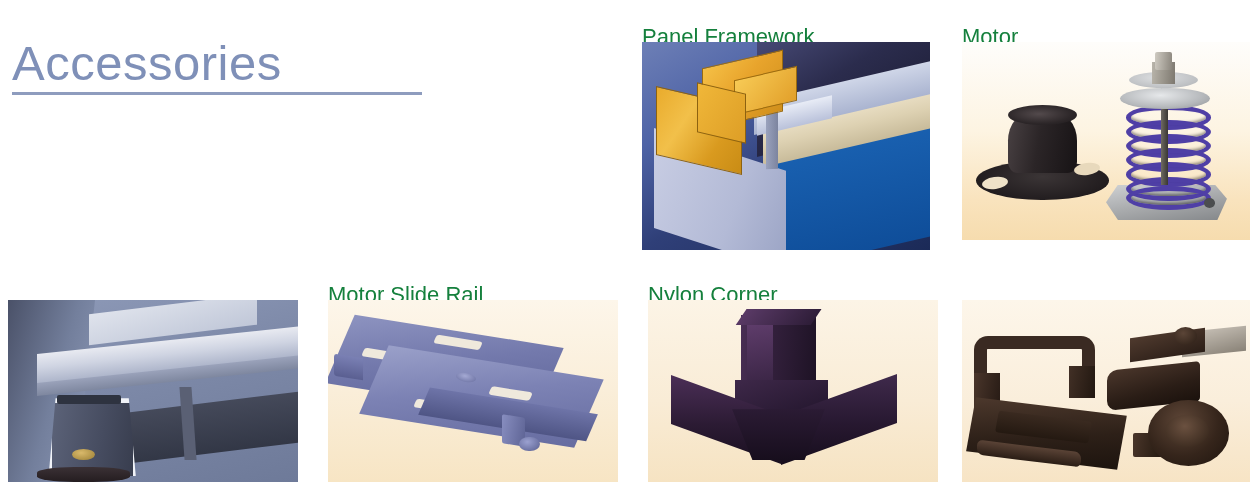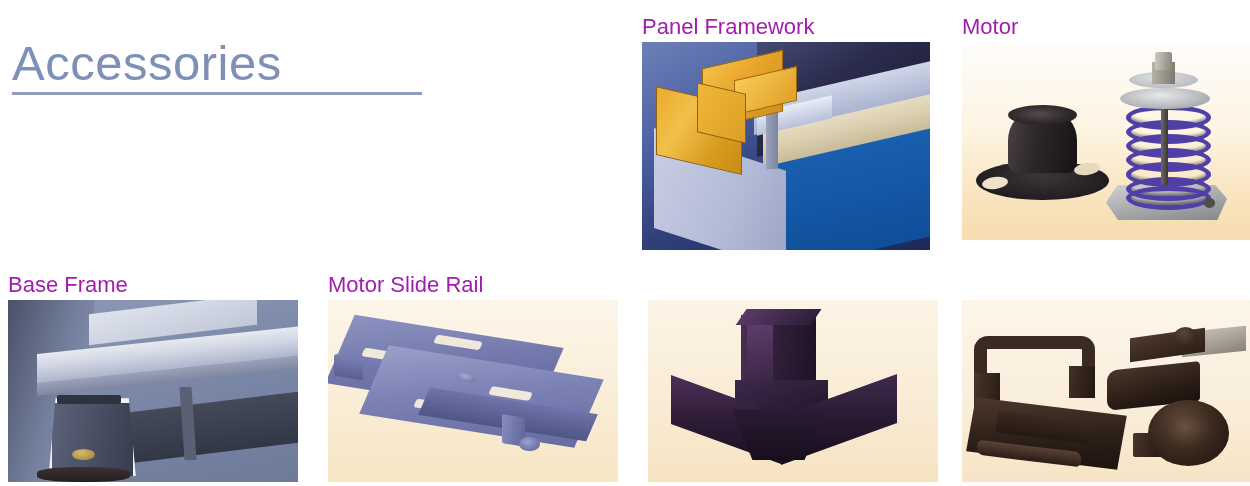--- a/index.html
+++ b/index.html
@@ -37,24 +37,24 @@
     width: 410px;
     height: 3px;
     background: #8e9cbe;
   }
 
   
   .tile { position: absolute; }
   .tile-label {
     position: absolute;
     left: 0;
-    top: 6px;
+    top: 16px;
     font-size: 22px;
     line-height: 26px;
-    color: #a21caf;
+    color: #15803d;
     white-space: nowrap;
     font-weight: 400;
   }
   .tile-image {
     position: absolute;
     left: 0;
     overflow: hidden;
     background: #ffffff;
   }
 
@@ -600,21 +600,20 @@
     <div class="sp-rod"></div>
     <div class="sp-disc-top"></div>
     <div class="sp-disc-mid"></div>
     <div class="sp-nut"></div>
     <div class="sp-bolt"></div>
     <div class="sp-plate-hole"></div>
   </div>
 </div>
 
 <div class="tile" style="left:8px; top:266px; width:292px; height:220px;">
-  <div class="tile-label">Base Frame</div>
   <div class="tile-image" id="img-base-frame" style="top:34px; width:290px; height:182px;">
     <div class="bf-dark-strip"></div>
     <div class="bf-shadow"></div>
     <div class="bf-rail-far"></div>
     <div class="bf-upper-plate"></div>
     <div class="bf-top-beam"></div>
     <div class="bf-beam-edge"></div>
     <div class="bf-clip"></div>
     <div class="bf-clip-top"></div>
     <div class="bf-clip-hole"></div>
@@ -633,20 +632,21 @@
     <div class="msr-center-boss"></div>
     <div class="msr-slot s3"></div>
     <div class="msr-slot s4"></div>
     <div class="msr-lip"></div>
     <div class="msr-bolt"></div>
     <div class="msr-bolt-head"></div>
   </div>
 </div>
 
 <div class="tile" style="left:648px; top:266px; width:292px; height:220px;">
+  <div class="tile-label">Nylon Corner</div>
   <div class="tile-image" id="img-nylon-corner" style="top:34px; width:290px; height:182px;">
     <div class="nc-vert"></div>
     <div class="nc-top-hi"></div>
     <div class="nc-vert-top"></div>
     <div class="nc-hub"></div>
     <div class="nc-arm-l"></div>
     <div class="nc-arm-r"></div>
     <div class="nc-arm-fwd"></div>
   </div>
 </div>

